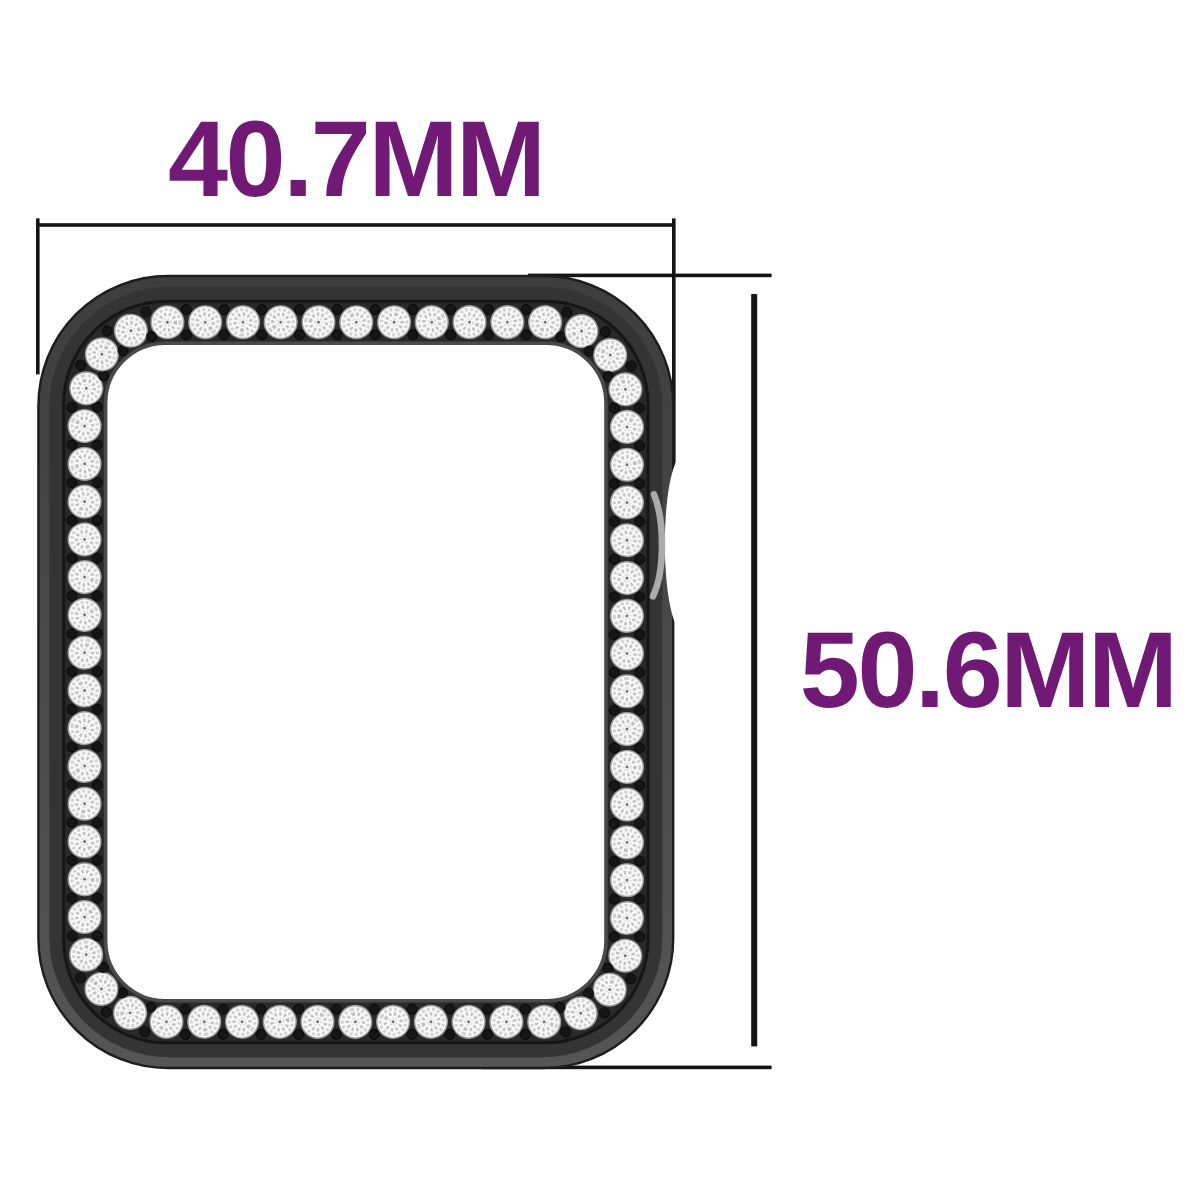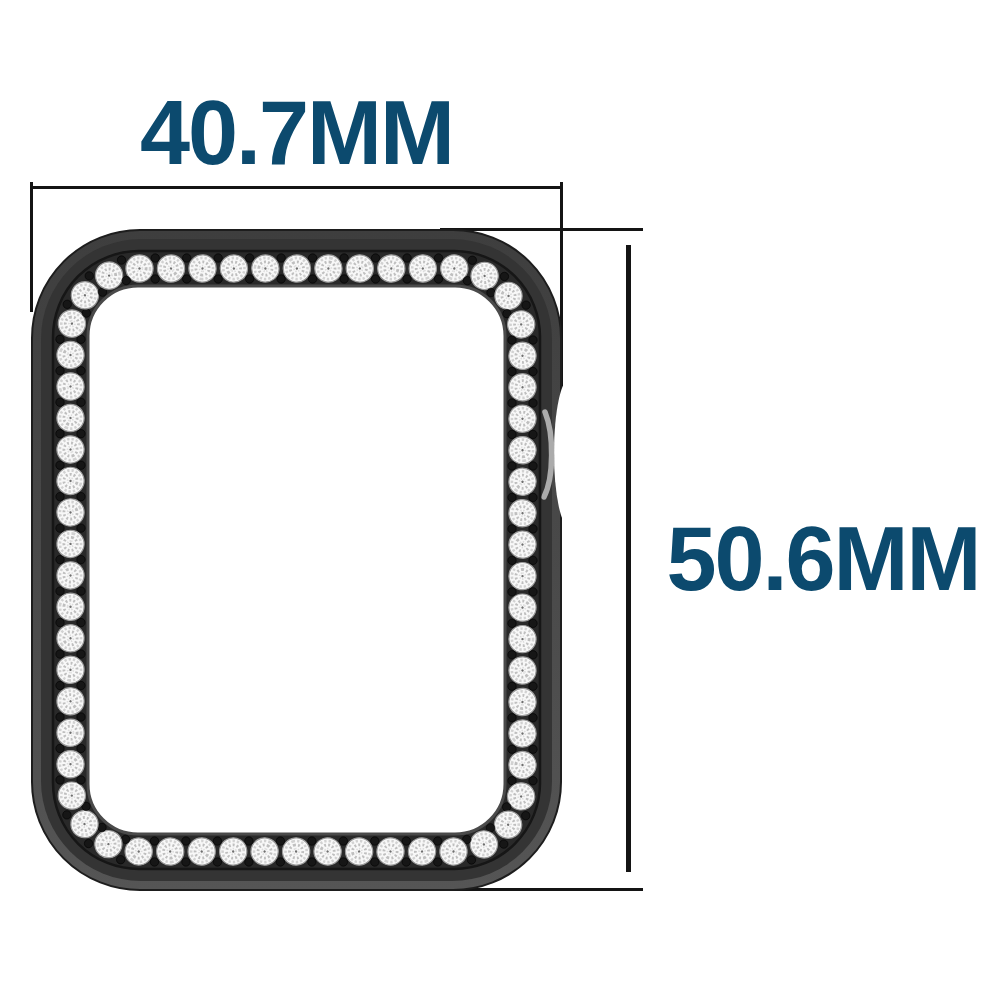--- a/index.html
+++ b/index.html
@@ -6,21 +6,21 @@
   #canvas{
     position:relative;
     width:1000px;height:1000px;
     background:#ffffff;
     overflow:hidden;
     font-family:"Liberation Sans","DejaVu Sans",sans-serif;
   }
   .dim-label{
     position:absolute;
     font-weight:700;
-    color:#0c4a6e;
+    color:#701a75;
     font-size:90px;
     line-height:1;
     letter-spacing:-2px;
     text-align:center;
     white-space:nowrap;
   }
   #width-label{ left:32px; top:88px; width:529px; }
   #height-label{ left:640px; top:514px; width:366px; }
   .dim-line{ position:absolute; background:#141414; }
   #width-dim-line{ left:32px; top:186px; width:529px; height:3px; }

